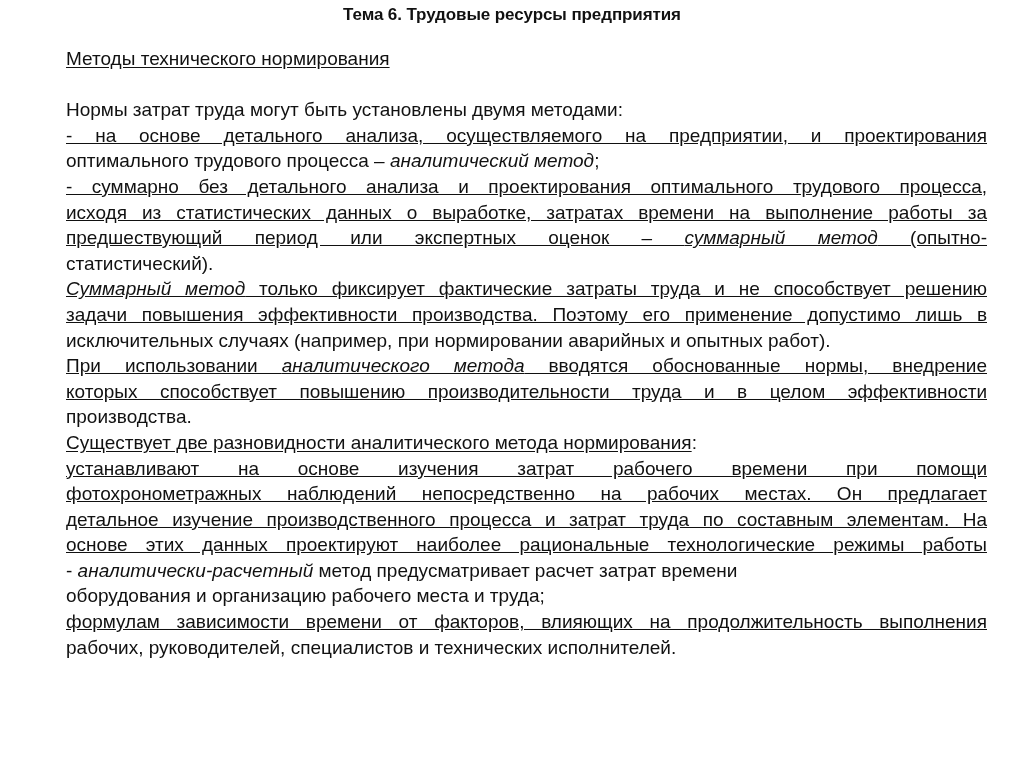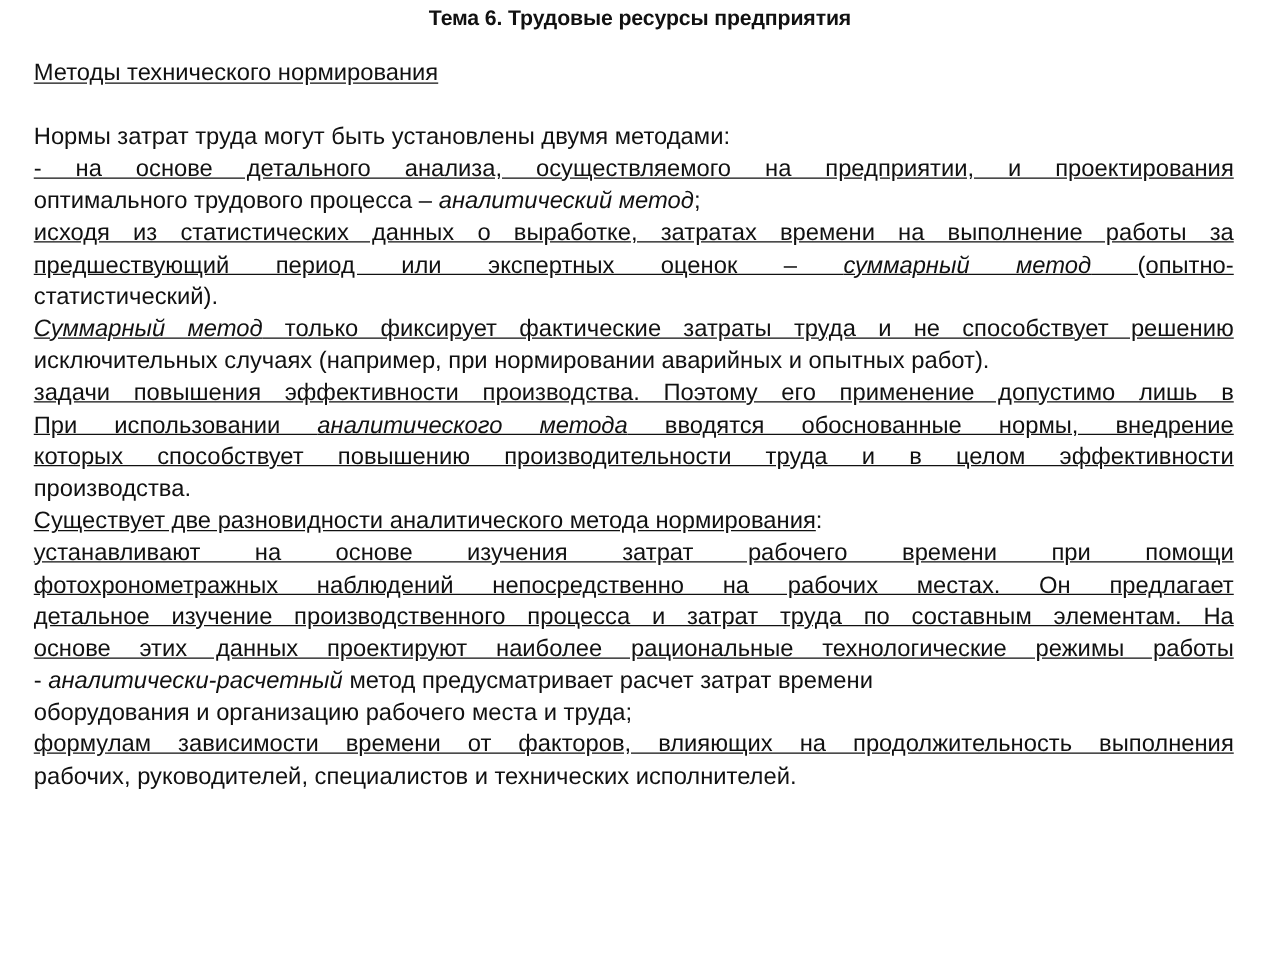--- a/index.html
+++ b/index.html
@@ -40,20 +40,21 @@
       top: 46px;
       width: 960px;
       font-size: 19px;
       line-height: 25.6px;
     }
     .line {
       display: block;
       white-space: nowrap;
       height: 25.6px;
       overflow: visible;
+      margin-left: 39px;
     }
     .line.j {
       text-align: justify;
       text-align-last: justify;
       white-space: normal;
       text-decoration: underline;
     }
     .line.blank { height: 25.6px; }
     .u { text-decoration: underline; text-underline-offset: 2px; }
     .b { font-weight: normal; }
@@ -78,36 +79,37 @@
     <div class="line">
       <span class="b">Нормы затрат труда</span><span> могут быть установлены двумя методами:</span>
     </div>
 
     <div class="line j">- на основе детального анализа, осуществляемого на предприятии, и проектирования</div>
 
     <div class="line">
       <span>оптимального трудового процесса – </span><span class="i">аналитический метод</span><span>;</span>
     </div>
 
+    <div class="line j">- суммарно без детального анализа и проектирования оптимального трудового процесса,</div>
 
     <div class="line j">исходя из статистических данных о выработке, затратах времени на выполнение работы за</div>
 
     <div class="line j">
       <span>предшествующий период или экспертных оценок – </span><span class="i">суммарный метод</span><span> (опытно-</span>
     </div>
 
     <div class="line">статистический).</div>
 
     <div class="line j">
       <span class="i">Суммарный метод</span><span> только фиксирует фактические затраты труда и не способствует решению</span>
     </div>
 
+    <div class="line j">задачи повышения эффективности производства. Поэтому его применение допустимо лишь в</div>
+
     <div class="line">исключительных случаях (например, при нормировании аварийных и опытных работ).</div>
-
-    <div class="line j">задачи повышения эффективности производства. Поэтому его применение допустимо лишь в</div>
 
     <div class="line j">
       <span>При использовании </span><span class="i">аналитического  метода</span><span> вводятся обоснованные нормы, внедрение</span>
     </div>
 
     <div class="line j">которых способствует повышению производительности труда и в целом эффективности</div>
 
     <div class="line">производства.</div>
 
     <div class="line">

